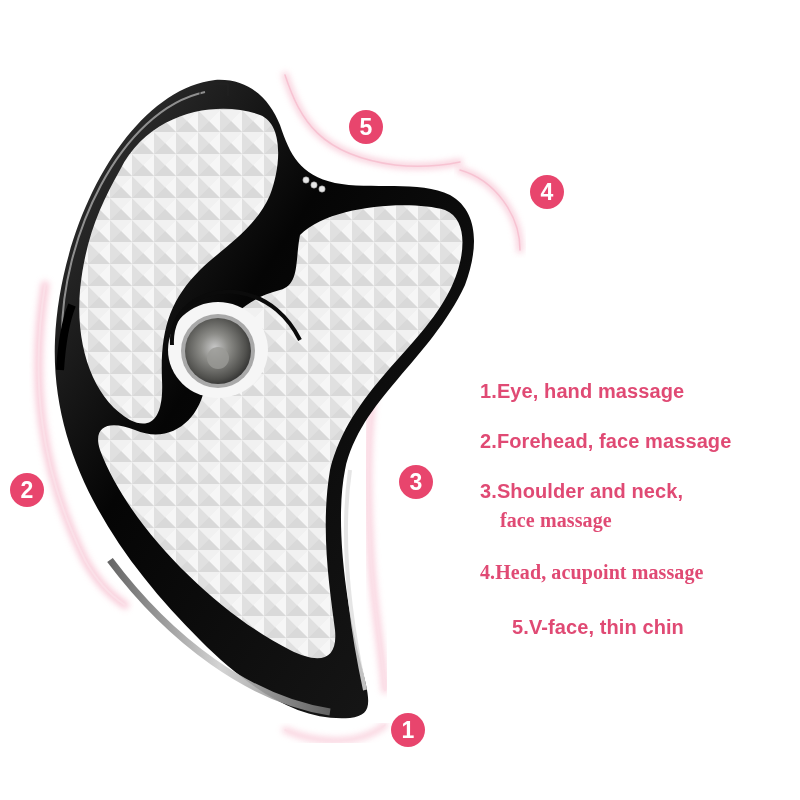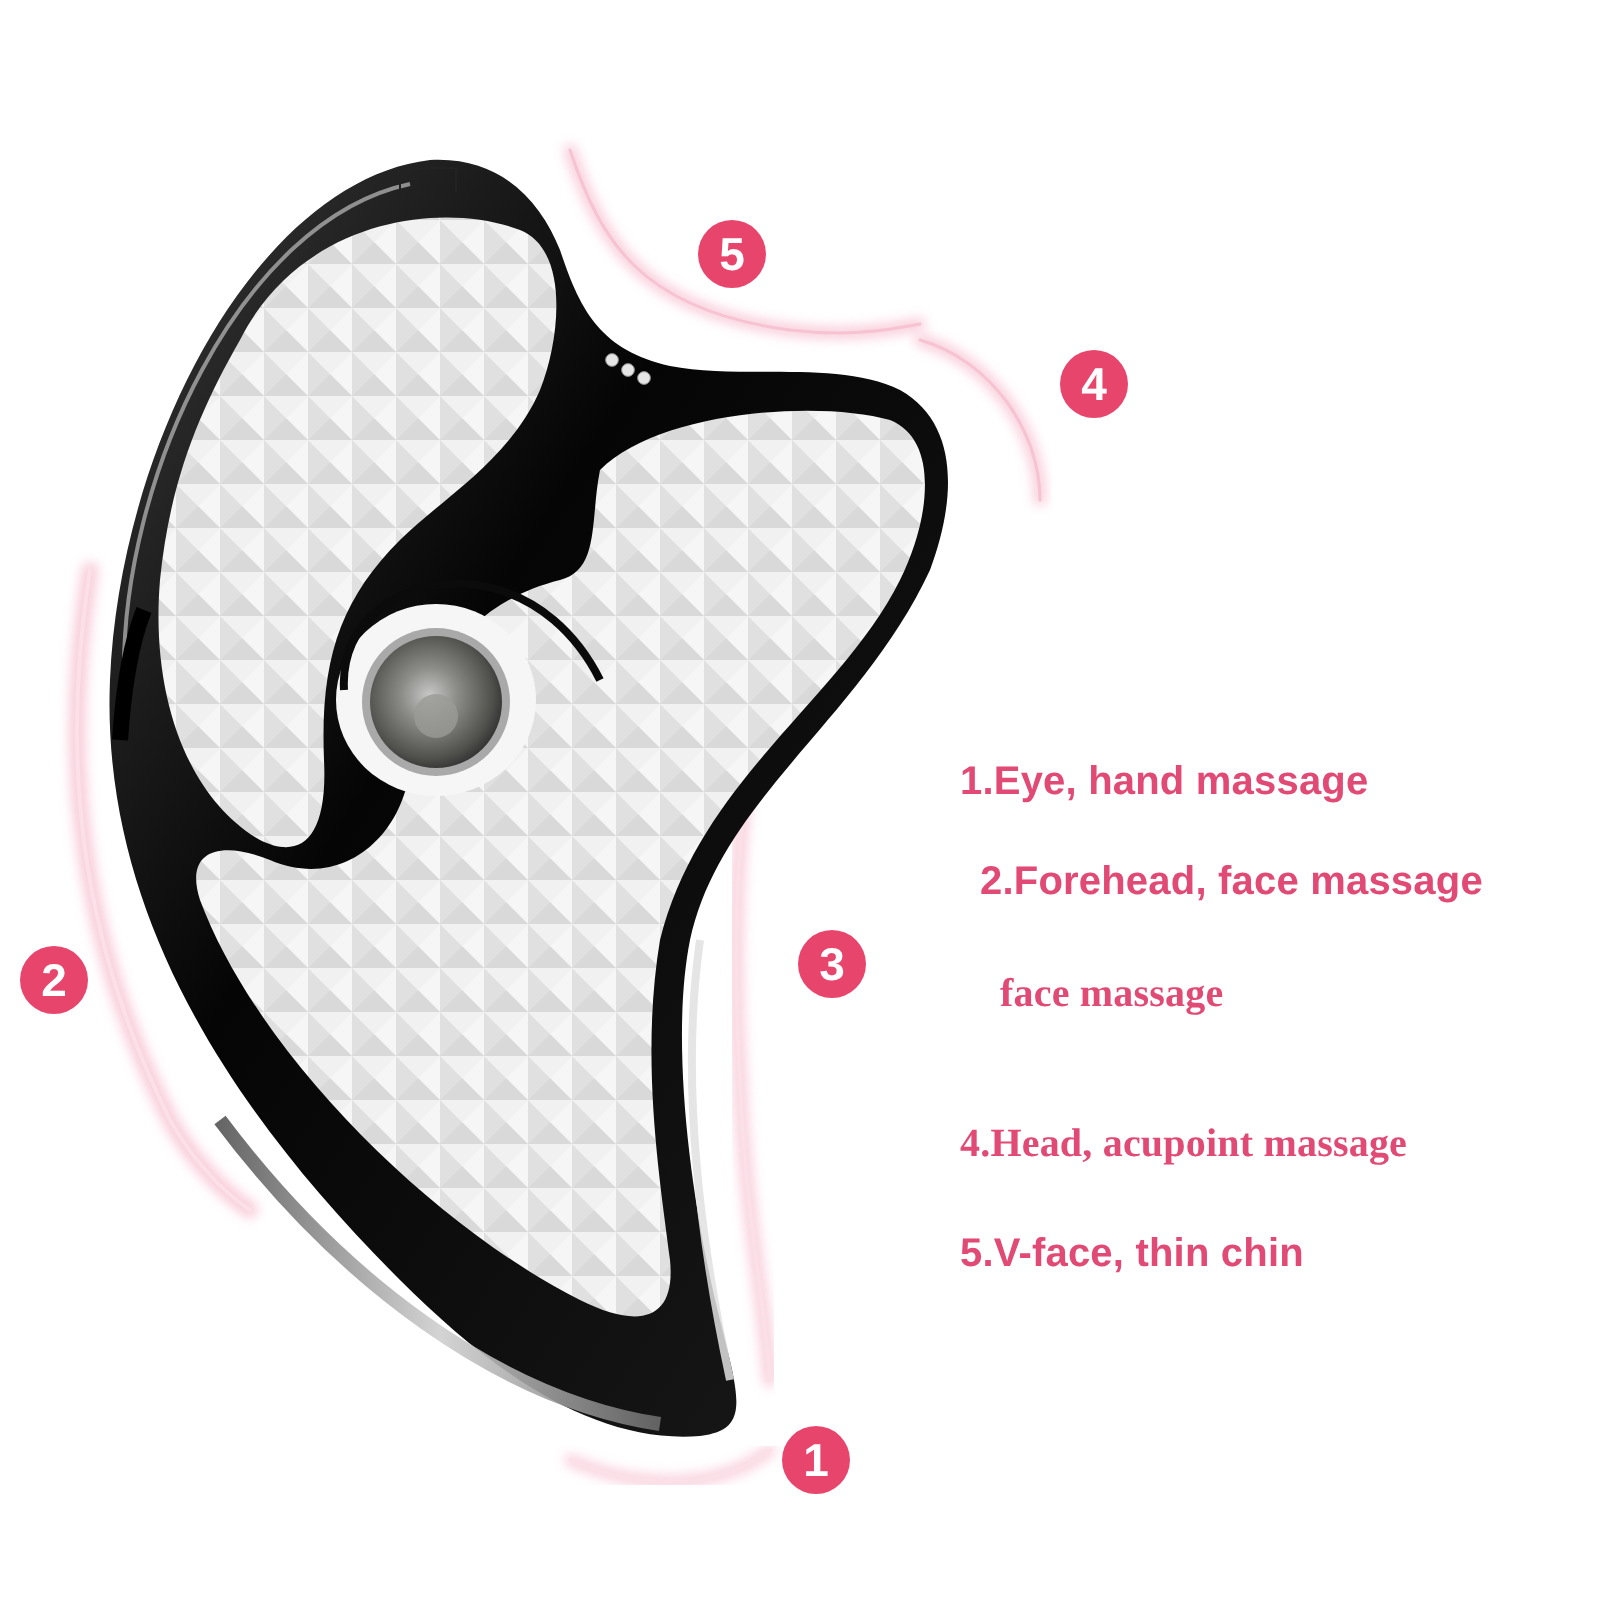--- a/index.html
+++ b/index.html
@@ -128,27 +128,28 @@
   <div class="badge" style="left:391px;top:713px;background:#e8456d;">1</div>
   <div class="badge" style="left:10px;top:473px;background:#e8456d;">2</div>
   <div class="badge" style="left:399px;top:465px;background:#e8456d;">3</div>
   <div class="badge" style="left:530px;top:175px;background:#e8456d;">4</div>
   <div class="badge" style="left:349px;top:110px;background:#e8456d;">5</div>
 
   <div class="feature-list">
     <div class="feature" style="top:0px;color:#e04a74;">
       <span>1.Eye, hand massage</span>
     </div>
-    <div class="feature" style="top:50px;color:#e04a74;margin-left:10px;">
+    <div class="feature" style="top:50px;color:#e04a74;">
       <span>2.Forehead, face massage</span>
     </div>
     <div class="feature" style="top:100px;color:#e04a74;">
+      <span>3.Shoulder and neck,</span>
       <span class="line2" style="margin-top:6px;">face massage</span>
     </div>
     <div class="feature" style="top:181px;color:#e04a74;font-family:Liberation Serif, serif;">
       <span>4.Head, acupoint massage</span>
     </div>
-    <div class="feature" style="top:236px;color:#e04a74;">
+    <div class="feature" style="top:236px;color:#e04a74;margin-left:32px;">
       <span>5.V-face, thin chin</span>
     </div>
   </div>
 
 </div>
 
 </body></html>

